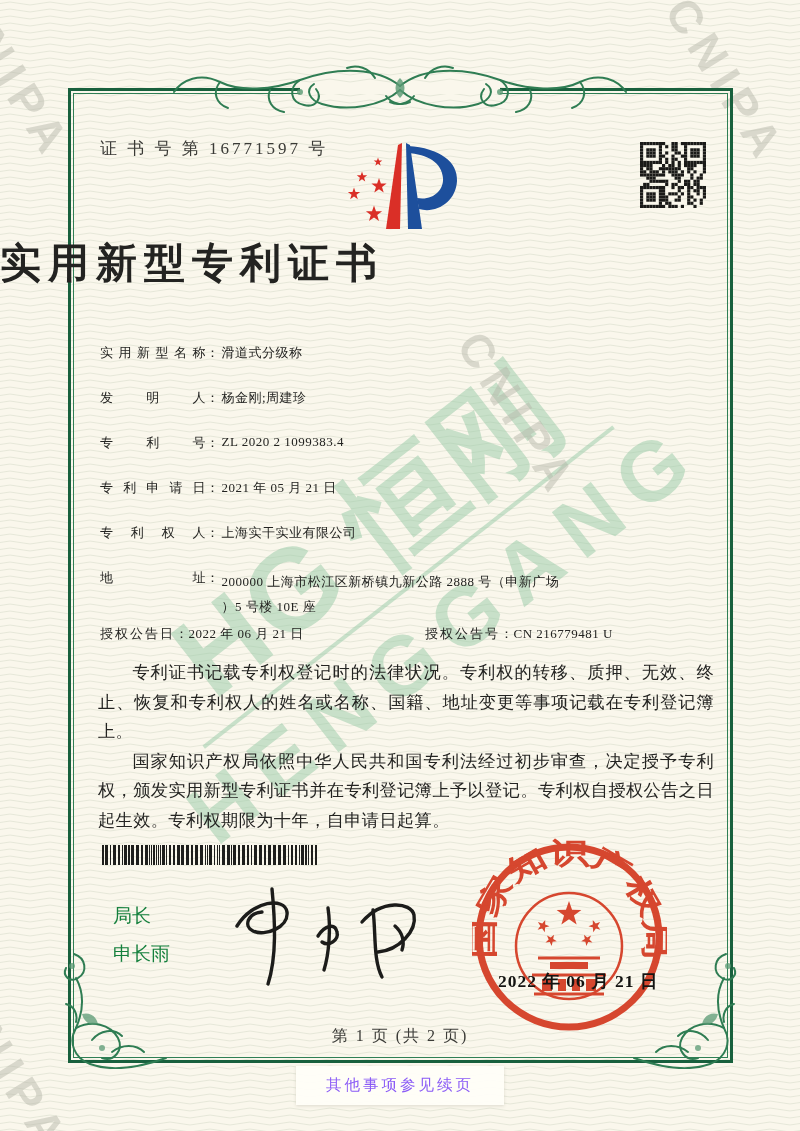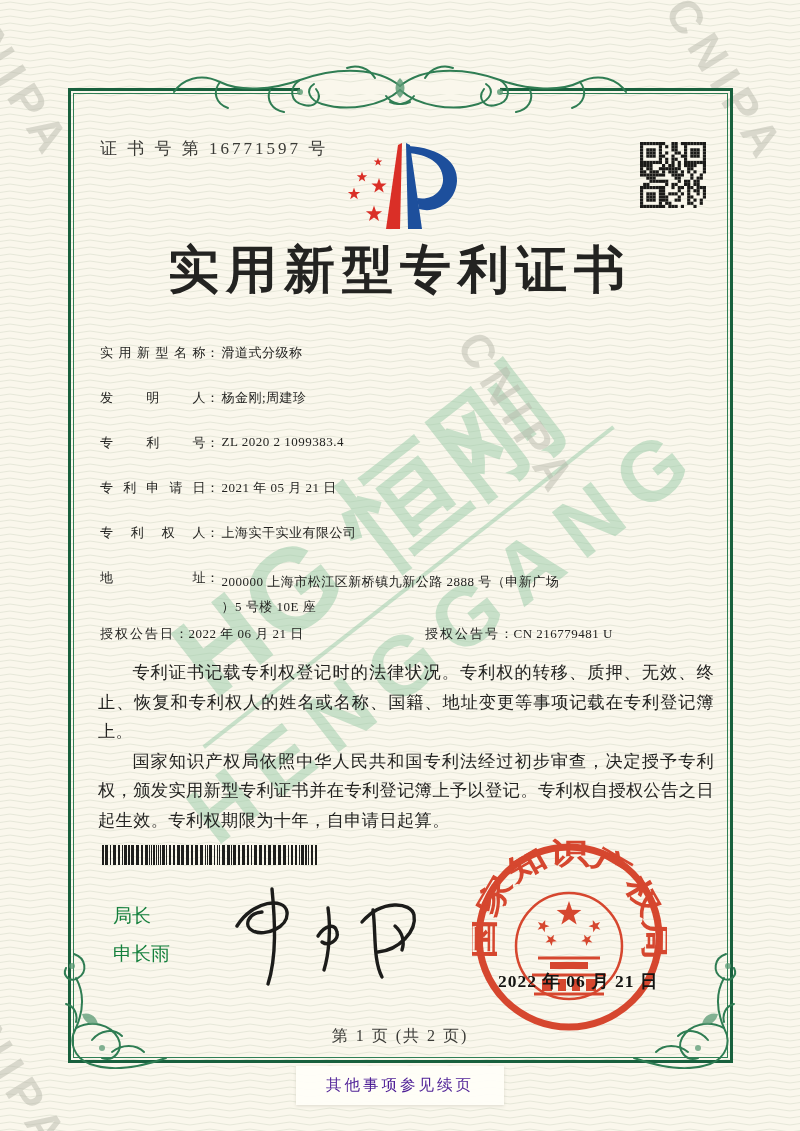--- a/index.html
+++ b/index.html
@@ -24,37 +24,37 @@
     font-family:"Liberation Sans","DejaVu Sans",sans-serif;font-weight:bold;
     color:rgba(150,201,166,0.50);}
   .wm-green .l1{font-size:116px;line-height:1.0;letter-spacing:2px;white-space:nowrap;}
   .wm-green .rule{height:4px;width:520px;margin:10px auto 14px auto;background:rgba(150,201,166,0.50);}
   .wm-green .l2{font-size:84px;line-height:1.0;letter-spacing:16px;white-space:nowrap;}
   .wm-cnipa{font-family:"Liberation Sans","DejaVu Sans",sans-serif;font-weight:bold;
     font-size:46px;letter-spacing:9px;color:rgba(181,181,170,0.48);
     transform-origin:left top;transform:rotate(58deg);white-space:nowrap;}
   
   .cert-no{left:100px;top:137px;font-size:17px;letter-spacing:3px;color:#3a3a36;}
-  .title{left:0;top:236px;width:100%;text-align:center;font-size:51px;font-weight:bold;letter-spacing:7px;}
+  .title{left:0;top:236px;width:100%;font-size:41px;font-weight:bold;letter-spacing:7px;}
   
   .row{left:100px;font-size:13px;letter-spacing:0.5px;white-space:nowrap;}
   .flabel{display:inline-block;width:106px;text-align:justify;text-align-last:justify;vertical-align:top;}
   .fval{display:inline-block;vertical-align:top;margin-left:2px;}
   .addr-val{white-space:normal;width:470px;line-height:25px;}
   .grant2{position:absolute;left:325px;top:0;white-space:nowrap;}
   .glabel{letter-spacing:2px;}
   
   .paras{left:98px;top:658px;width:616px;font-size:17.2px;line-height:29.5px;letter-spacing:0.4px;text-align:justify;}
   .paras p{margin:0;text-indent:2em;}
   
   .officials{left:113px;font-size:19px;font-family:"Liberation Sans","DejaVu Sans",sans-serif;color:#15803d;}
   .page-info{left:0;top:1026px;width:100%;text-align:center;font-size:16px;letter-spacing:2px;color:#3c3c38;}
   .footer-note{left:50%;top:1066px;transform:translateX(-50%);
     background:rgba(255,254,248,0.95);box-shadow:0 1px 3px rgba(90,90,70,0.18);
-    padding:9px 30px;font-size:15.5px;letter-spacing:3px;color:#4c1d95;}
+    padding:9px 30px;font-size:15.5px;letter-spacing:3px;color:#8b5cf6;}
   .seal-date{left:498px;top:969px;font-size:17.5px;font-weight:600;letter-spacing:1px;color:#141412;}
   svg{display:block;}
 </style>
 </head>
 <body>
 
 <svg class="abs texture" width="800" height="1131">
   <defs>
     <pattern id="waves" width="40" height="7" patternUnits="userSpaceOnUse">
       <path d="M0,3.5 Q10,0.5 20,3.5 T40,3.5" fill="none" stroke="#a8b49c" stroke-width="0.8" opacity="0.30"></path>

